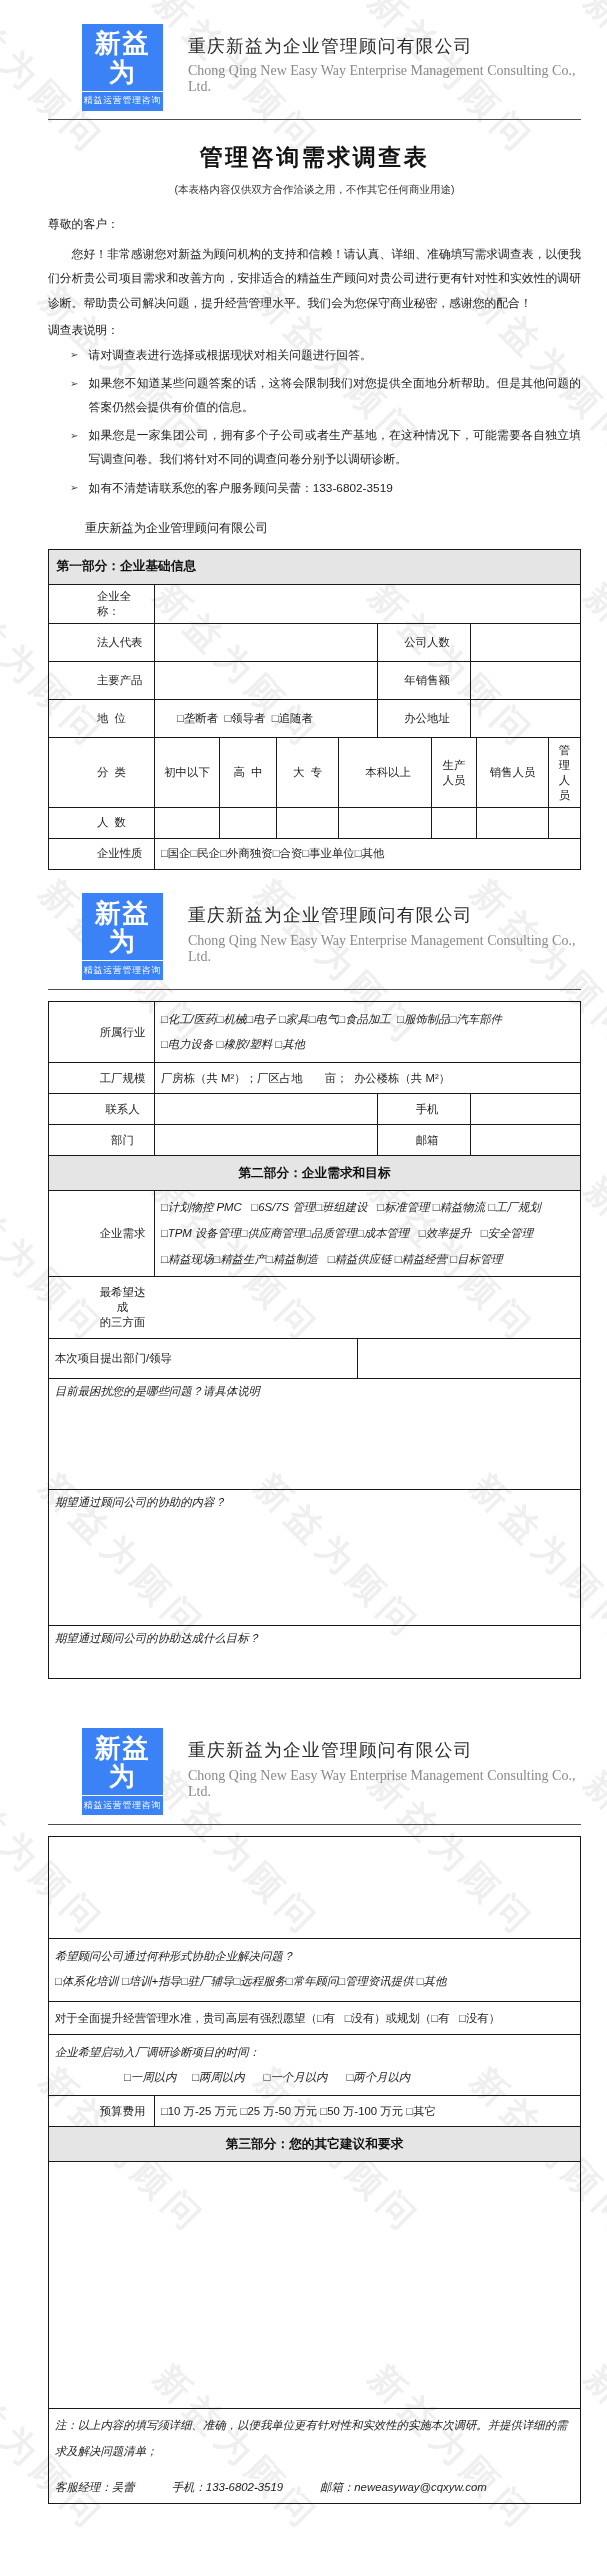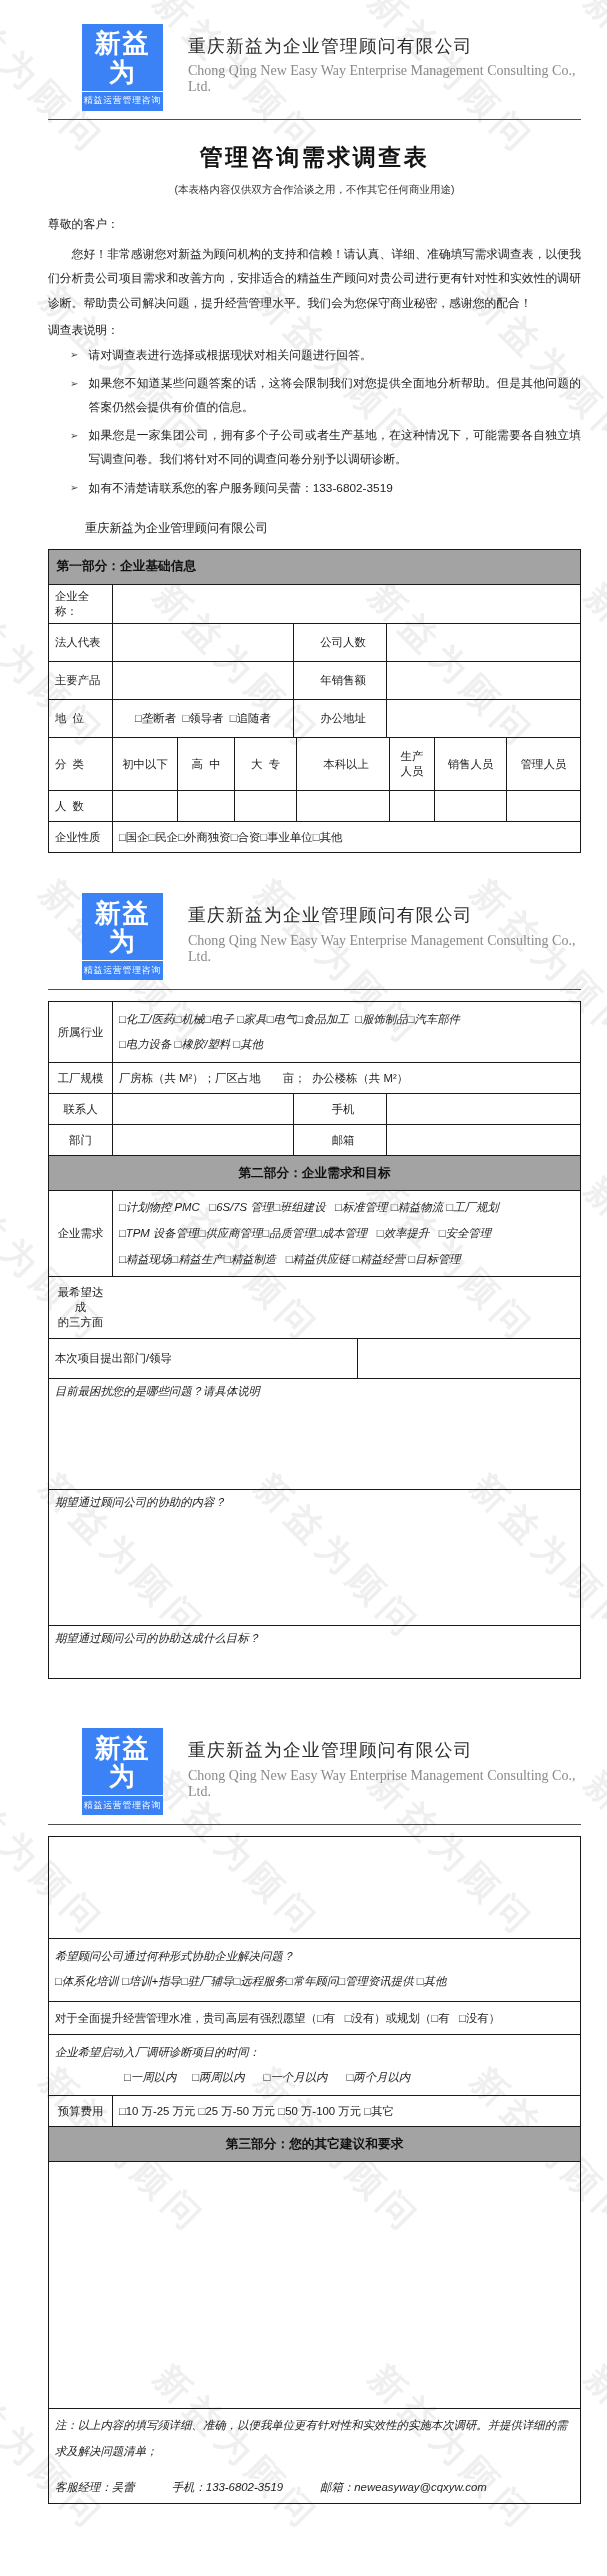--- a/index.html
+++ b/index.html
@@ -36,24 +36,24 @@
   .note-marker{flex:none;width:18.6px;color:#444;font-size:10px;padding-top:1.7px;}
   .note-text{text-align:justify;}
   .signature{font-size:12.2px;margin:20px 0 11.8px 37px;}
   
   .tbl{border:1.7px solid #1a1a1a;background:rgba(255,255,255,0.0);}
   .trow{display:flex;border-top:0.8px solid #1a1a1a;align-items:stretch;}
   .trow:first-child{border-top:none;}
   .tcell{border-left:0.8px solid #1a1a1a;padding:4.2px 5.9px;font-size:11.4px;color:#1c1c1c;
          display:flex;flex-direction:column;justify-content:center;white-space:pre-wrap;box-sizing:border-box;}
   .tcell:first-child{border-left:none;}
-  .lab{justify-content:center;}
+  .lab{justify-content:center;margin-left:42px;}
   .lab-left{padding-left:5.9px;}
   .ctr{align-items:center;text-align:center;}
-  .band{background:#a3a3a3;font-weight:bold;font-size:12.7px;color:#111;min-height:34px;}
+  .band{background:#e5e5e5;font-weight:bold;font-size:12.7px;color:#111;min-height:34px;}
   .band-left{justify-content:center;padding-left:7.6px;}
   .band-ctr{justify-content:center;align-items:center;text-align:center;}
   .qcell{justify-content:flex-start;font-style:italic;}
   .optline{line-height:2.25;}
   .w75{flex:0 0 63px;}
   .w214{flex:0 0 181px;text-align:center;}
   .w110{flex:0 0 93px;padding-left:12px;}
   .w77{flex:0 0 65px;} .w67{flex:0 0 57px;} .w73{flex:0 0 62px;}
   .w53{flex:0 0 45px;} .w85{flex:0 0 72px;}
   .grow{flex:1 1 auto;}

